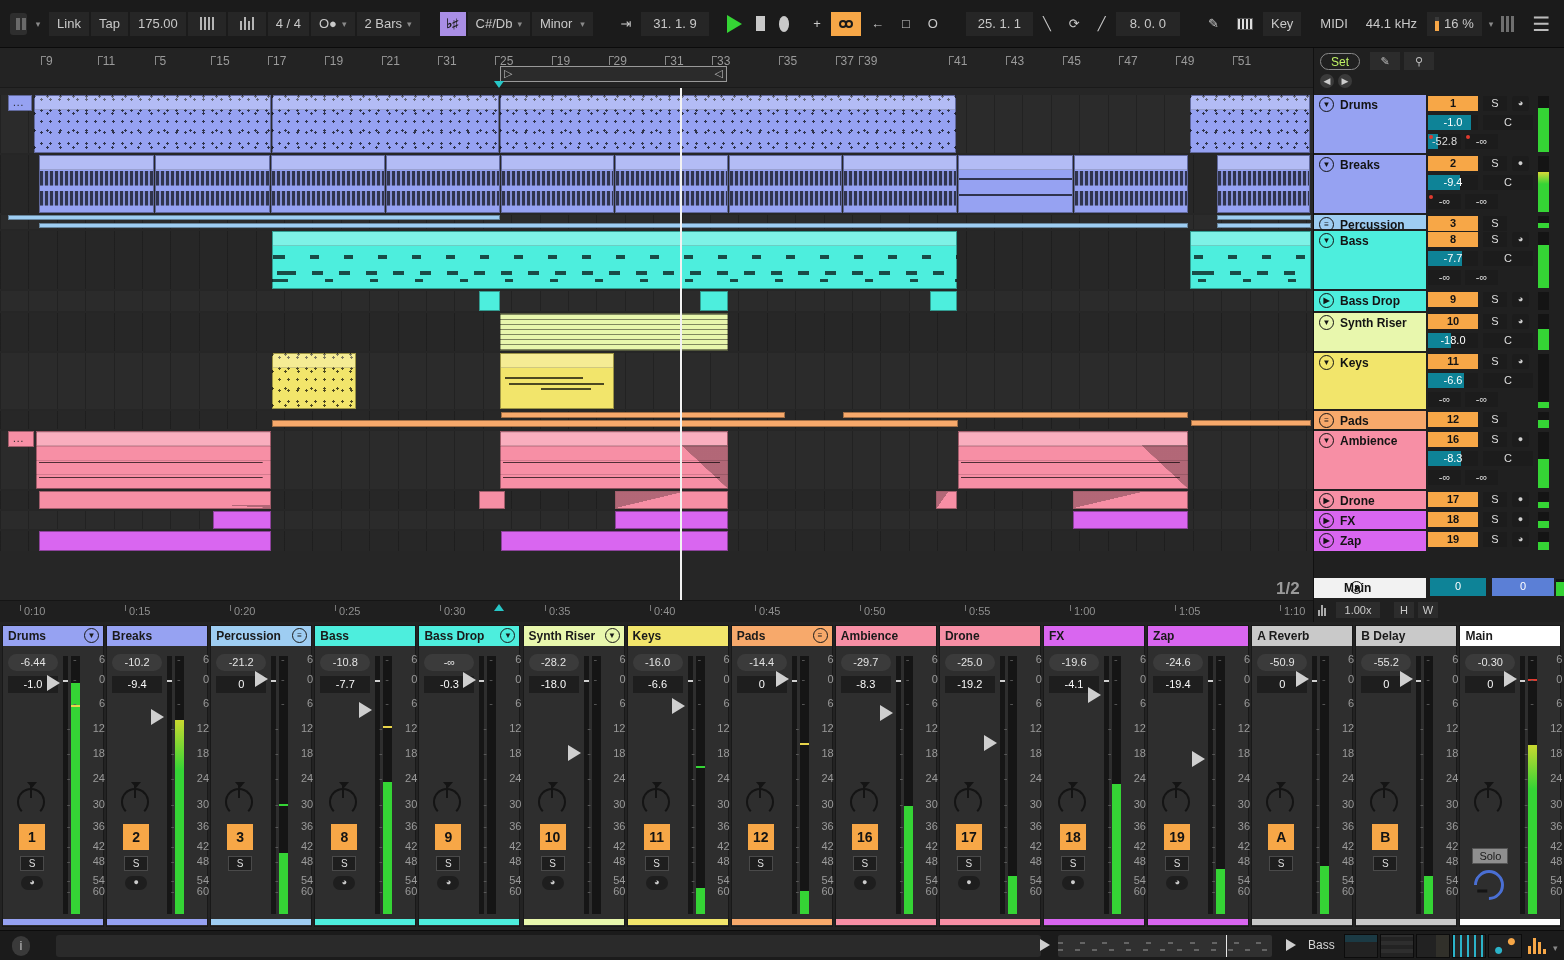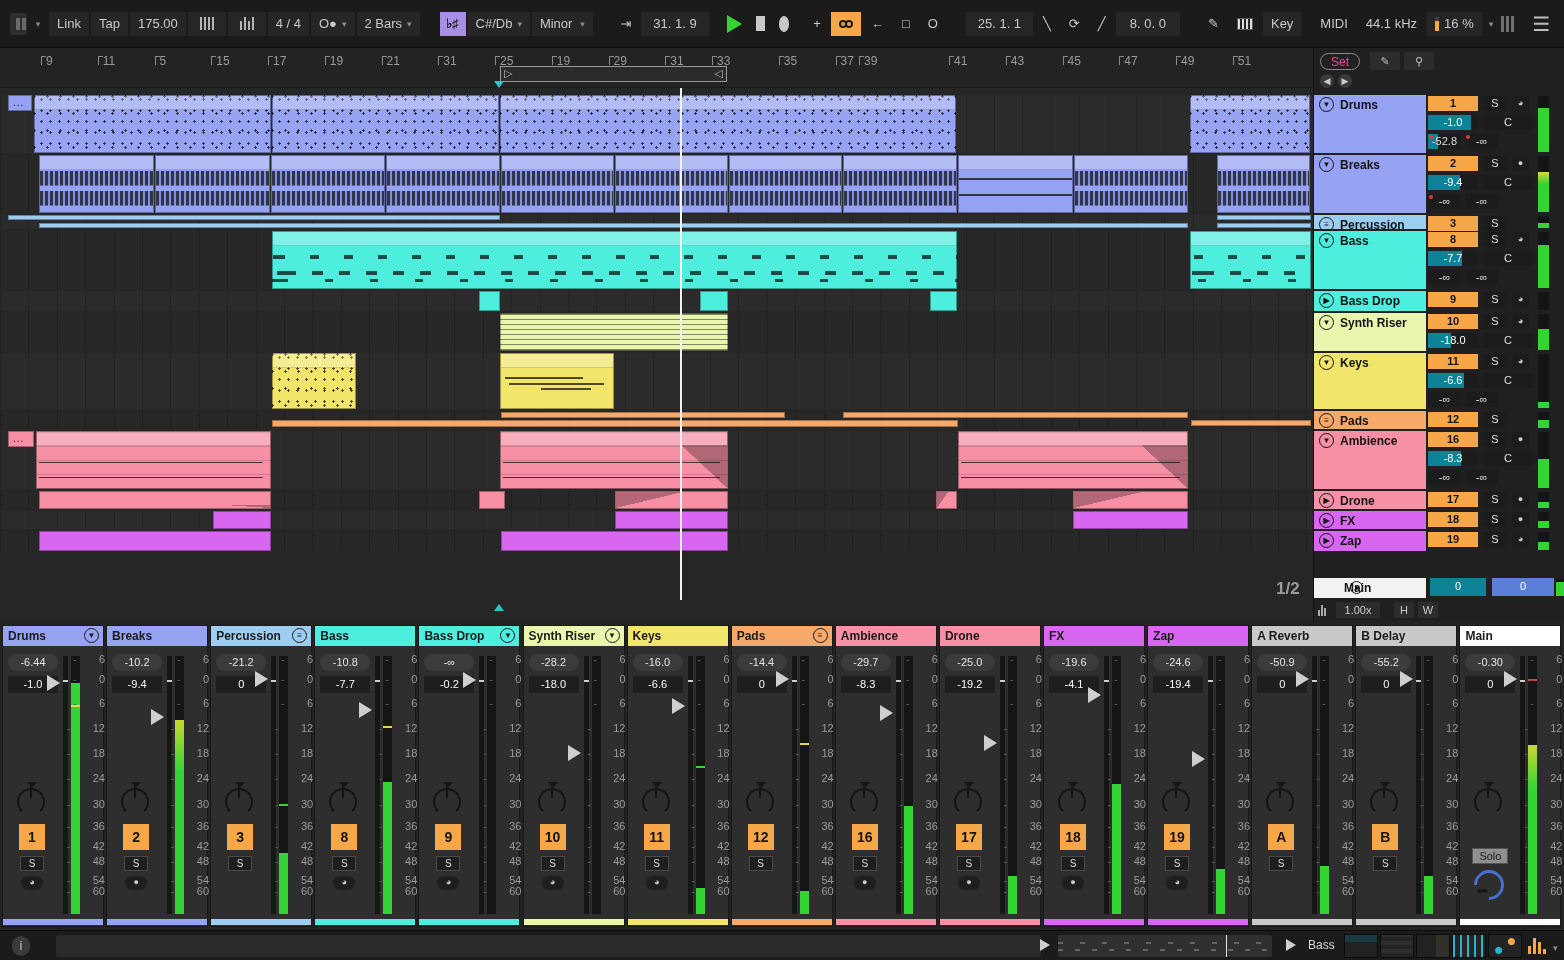--- a/index.html
+++ b/index.html
@@ -50,21 +50,21 @@
   .cyan-tri-down { position:absolute; width:0; height:0; border-left:5px solid transparent; border-right:5px solid transparent; border-top:7px solid #27c7c7; z-index:30; }
   .cyan-tri-up { position:absolute; width:0; height:0; border-left:5px solid transparent; border-right:5px solid transparent; border-bottom:7px solid #27c7c7; z-index:30; }
   .time-ruler { position:absolute; left:0; top:552px; width:100%; height:22px; background:#1f1f1f; border-top:1px solid #151515; }
   .time-lab { position:absolute; top:4px; font-size:11px; color:#8f8f8f; }
   .time-lab::before { content:""; position:absolute; left:-4px; top:0; height:6px; border-left:1px solid #777; }
   .ov-label { position:absolute; font-size:17px; color:#9a9a9a; font-weight:bold; }
 
   
   .track-panel { position:absolute; left:1313px; top:48px; width:251px; height:574px; background:#202020; border-left:1px solid #111; }
   .panel-top { position:absolute; left:0; top:0; width:100%; height:45px; }
-  .set-pill { position:absolute; left:6px; top:5px; width:40px; height:17px; border:1px solid #8a8a8a; border-radius:9px; text-align:center; line-height:16px; font-size:12px; color:#ec4899; }
+  .set-pill { position:absolute; left:6px; top:5px; width:40px; height:17px; border:1px solid #8a8a8a; border-radius:9px; text-align:center; line-height:16px; font-size:12px; color:#bef264; }
   .pt-btn { position:absolute; top:4px; width:30px; height:18px; background:#2c2c2c; text-align:center; line-height:18px; color:#bbb; font-size:11px; }
   .nav-ci { position:absolute; top:26px; width:14px; height:14px; border-radius:50%; background:#3a3a3a; color:#ccc; text-align:center; line-height:14px; font-size:9px; }
   .trow { position:absolute; left:0; width:251px; }
   .trow .namebox { position:absolute; left:0; top:0; height:100%; width:112px; color:#141414; font-weight:bold; font-size:12px; }
   .trow .namebox .disc { position:absolute; left:5px; top:2px; width:15px; height:15px; border:1px solid #141414; border-radius:50%; text-align:center; line-height:14px; font-size:8px; color:#141414; background:transparent; }
   .trow .namebox .tname { position:absolute; left:26px; top:3px; white-space:nowrap; }
   .trow .ctl { position:absolute; left:114px; top:0; width:106px; height:100%; }
   .cbox { position:absolute; height:15px; background:#1c1c1c; color:#dedede; font-size:11px; text-align:center; line-height:15px; }
   .cbox.orange { background:#f7a747; color:#141414; font-weight:bold; }
   .cbox.teal { background:#1c1c1c; overflow:hidden; }
@@ -336,20 +336,35 @@
           <i style="position:absolute; left:0; top:0; bottom:0; width:60%; background:linear-gradient(to bottom right, rgba(0,0,0,0.28) 49.6%, transparent 50%);"></i>
         </div>
         <div class="clip" style="left:213px; top:463px; width:58px; height:18px; background:#d966f0;"></div>
         <div class="clip" style="left:615px; top:463px; width:113px; height:18px; background:#d966f0;"></div>
         <div class="clip" style="left:1073px; top:463px; width:115px; height:18px; background:#d966f0;"></div>
         <div class="clip" style="left:39px; top:483px; width:232px; height:20px; background:#d966f0;"></div>
         <div class="clip" style="left:501px; top:483px; width:227px; height:20px; background:#d966f0;"></div>
       </div>
     <div class="cyan-tri-down" style="left:494px; top:33px;"></div>
     <div class="playhead" style="left:680px; top:40px; height:512px;"></div>
+    <div class="time-ruler" id="timeRuler">
+        <span class="time-lab" style="left:24px">0:10</span>
+        <span class="time-lab" style="left:129px">0:15</span>
+        <span class="time-lab" style="left:234px">0:20</span>
+        <span class="time-lab" style="left:339px">0:25</span>
+        <span class="time-lab" style="left:444px">0:30</span>
+        <span class="time-lab" style="left:549px">0:35</span>
+        <span class="time-lab" style="left:654px">0:40</span>
+        <span class="time-lab" style="left:759px">0:45</span>
+        <span class="time-lab" style="left:864px">0:50</span>
+        <span class="time-lab" style="left:969px">0:55</span>
+        <span class="time-lab" style="left:1074px">1:00</span>
+        <span class="time-lab" style="left:1179px">1:05</span>
+        <span class="time-lab" style="left:1284px">1:10</span>
+      </div>
     <div class="cyan-tri-up" style="left:494px; top:556px;"></div>
     <div class="ov-label" style="left:1276px; top:531px;">1/2</div>
   </div>
 
   <aside class="track-panel">
     <div class="panel-top">
       <div class="set-pill">Set</div>
       <div class="pt-btn" style="left:56px">✎</div>
       <div class="pt-btn" style="left:90px">⚲</div>
       <div class="nav-ci" style="left:6px">◀</div>
@@ -696,21 +711,21 @@
           <span class="stem"></span>
         </div>
         <div class="numbadge" style="left:16px; top:198px;">8</div>
         <div class="sbtn" style="left:17px; top:230px;">S</div>
         <div class="subic" style="left:18px; top:250px;">◕</div>
         <div class="cstrip" style="background:#4deedd;"></div>
       </div>
       <div class="strip" style="left:418.4px; width:102px;">
         <div class="shead" style="background:#4deedd;">Bass Drop<span class="hic">▼</span></div>
         <div class="peak-pill">-∞</div>
-        <div class="fval">-0.2</div>
+        <div class="fval">-0.3</div>
         <div class="ftri" style="left:44px; top:45.8px;"></div>
         <div class="ftrack" style="left:60px;"></div>
         <div class="smeter" style="left:68px;"></div>
         <div class="scale-col" style="left:82px;">
           <span style="top:3px">6</span>
           <span style="top:23px">0</span>
           <span style="top:47px">6</span>
           <span style="top:72px">12</span>
           <span style="top:97px">18</span>
           <span style="top:122px">24</span>

